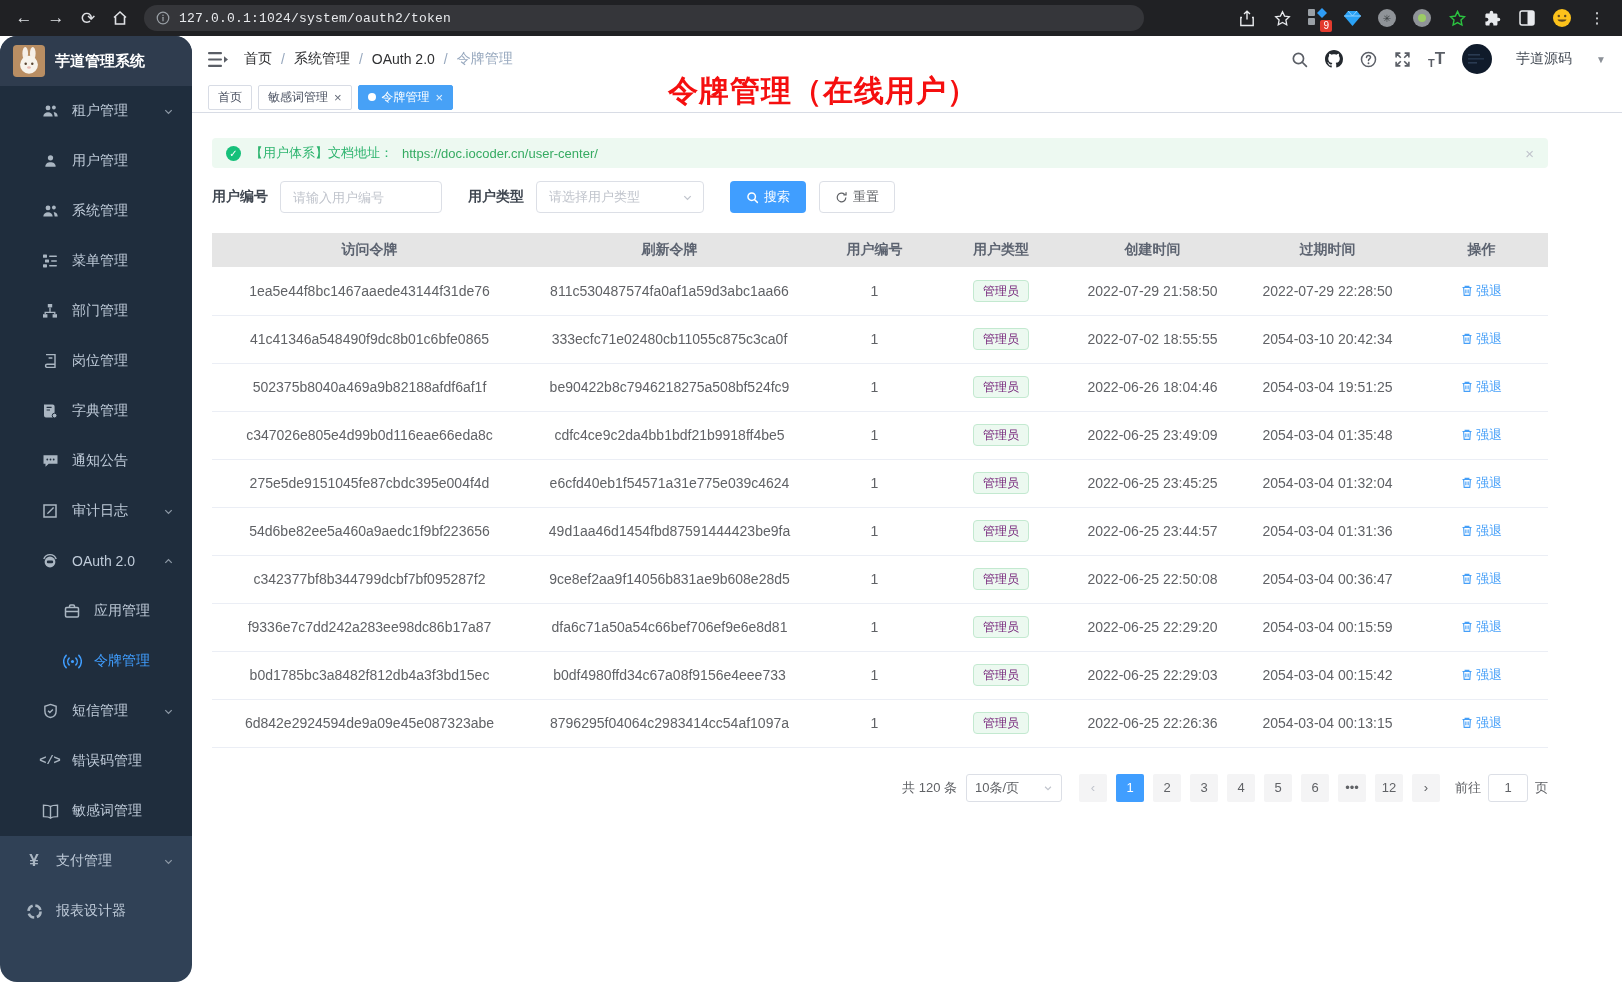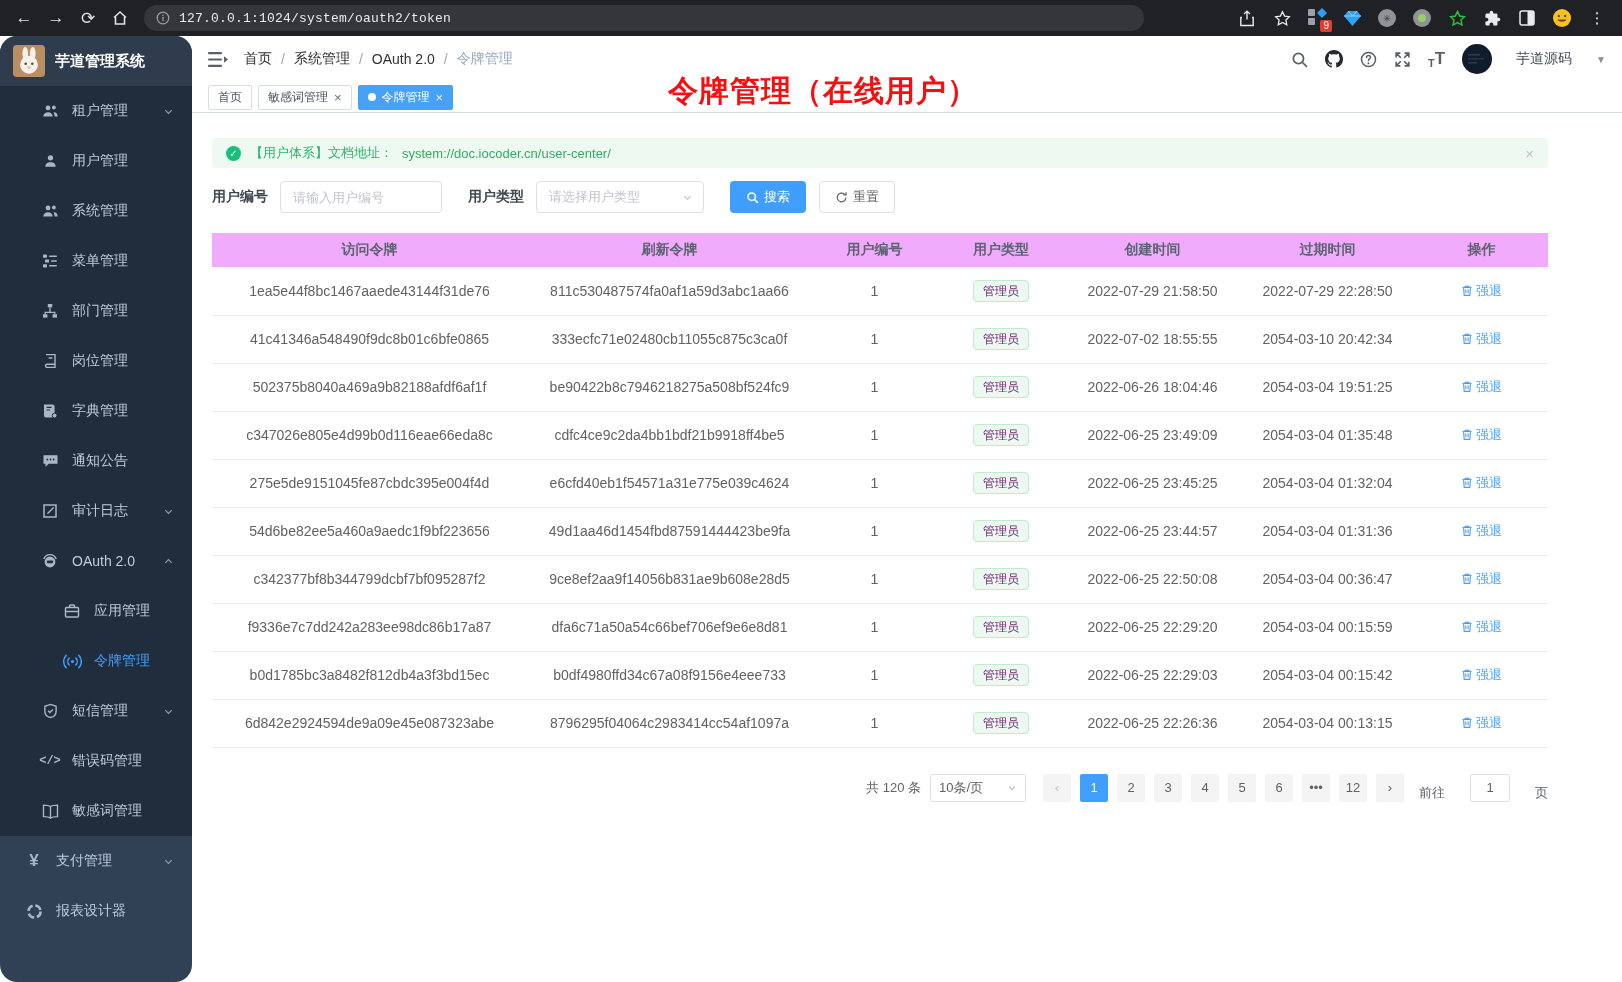--- a/index.html
+++ b/index.html
@@ -84,39 +84,39 @@
     display:flex; align-items:center; justify-content:space-between; padding:0 10px 0 12px;
     margin-right:26px; cursor:pointer; }
   .f-select .ph { font-size:13px; color:#c0c4cc; }
   .f-select .chev { color:#c0c4cc; display:flex; }
   .btn { height:32px; border-radius:4px; font-size:13px; display:inline-flex; align-items:center;
     gap:5px; padding:0 15px; cursor:pointer; border:1px solid transparent; }
   .btn-search { background:#409eff; color:#fff; margin-right:13px;text-align:right; }
   .btn-reset { background:#fff; color:#606266; border-color:#dcdfe6; }
 
   table.grid { width:100%; border-collapse:collapse; table-layout:fixed; }
-  .grid th { height:34px; background:#f0abfc; font-size:14px; font-weight:700; color:#5c6370;
+  .grid th { height:34px; background:#e5e5e5; font-size:14px; font-weight:700; color:#5c6370;
     text-align:center; }
   .grid td { height:48px; text-align:center; font-size:14px; color:#606266;
     border-bottom:1px solid #ebeef5; overflow:hidden; white-space:nowrap; }
   .badge { display:inline-block; padding:3px 9px; font-size:12px; color:#701a75;
     background:#ecf9f0; border:1px solid #c3e9d0; border-radius:4px; line-height:14px; }
   .action-link { color:#459ff8; font-size:13px; display:inline-flex; align-items:center; gap:3px; cursor:pointer; }
 
   .pagination { display:flex; justify-content:flex-end; align-items:center; gap:9px;
     margin-top:26px; font-size:13px; color:#606266; }
   .page-size { width:96px; height:28px; border:1px solid #dcdfe6; border-radius:3px;
     display:flex; align-items:center; justify-content:space-between; padding:0 8px;
     color:#606266; cursor:pointer; margin-right:8px; }
   .page-size .chev { color:#c0c4cc; display:flex; }
   .page-btn { min-width:28px; height:28px; border-radius:2px; background:#f4f4f5; color:#606266;
     display:flex; align-items:center; justify-content:center; font-size:13px; cursor:pointer; padding:0 4px; }
   .page-btn.active { background:#409eff; color:#fff; }
   .page-btn.nav-prev { color:#c0c4cc; }
-  .goto-wrap { display:flex; align-items:flex-end; gap:25px; margin-left:6px; }
+  .goto-wrap { display:flex; align-items:center; gap:7px; margin-left:6px; }
   .goto-input { width:40px; height:28px; border:1px solid #dcdfe6; border-radius:3px;
     text-align:center; font-size:13px; color:#606266; outline:none; }
 </style>
 </head>
 <body>
 
 <div class="browser-bar">
   <div class="b-btn">←</div>
   <div class="b-btn">→</div>
   <div class="b-btn">⟳</div>
@@ -507,21 +507,21 @@
     <span class="tab-label">令牌管理</span>
     <span class="close" style="display: inline;">×</span>
   </div>
 </div>
 
     <div class="content">
 
       <div class="alert">
         <span class="alert-check">✓</span>
         <span class="alert-text">【用户体系】文档地址：</span>
-        <a class="alert-link">system://doc.iocoder.cn/user-center/</a>
+        <a class="alert-link">https://doc.iocoder.cn/user-center/</a>
         <span class="alert-close">×</span>
       </div>
 
       <div class="filters">
         <span class="f-label">用户编号</span>
         <input class="f-input" placeholder="请输入用户编号" style="">
         <span class="f-label">用户类型</span>
         <div class="f-select">
           <span class="ph">请选择用户类型</span>
           <span class="chev">

